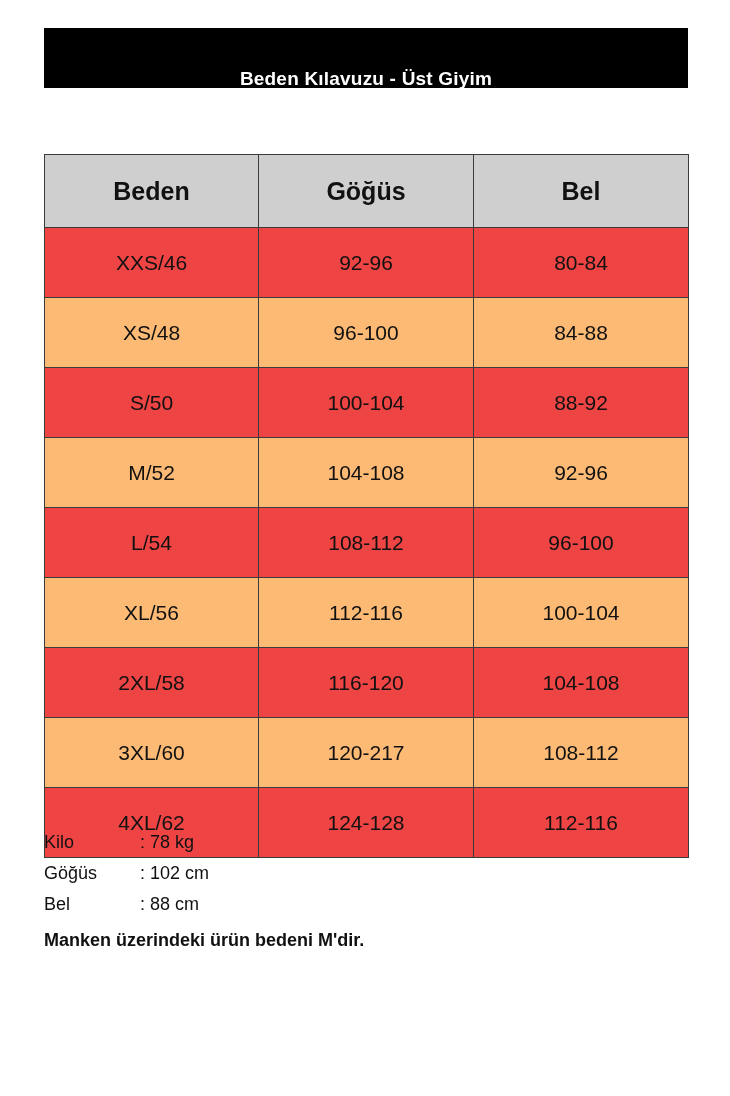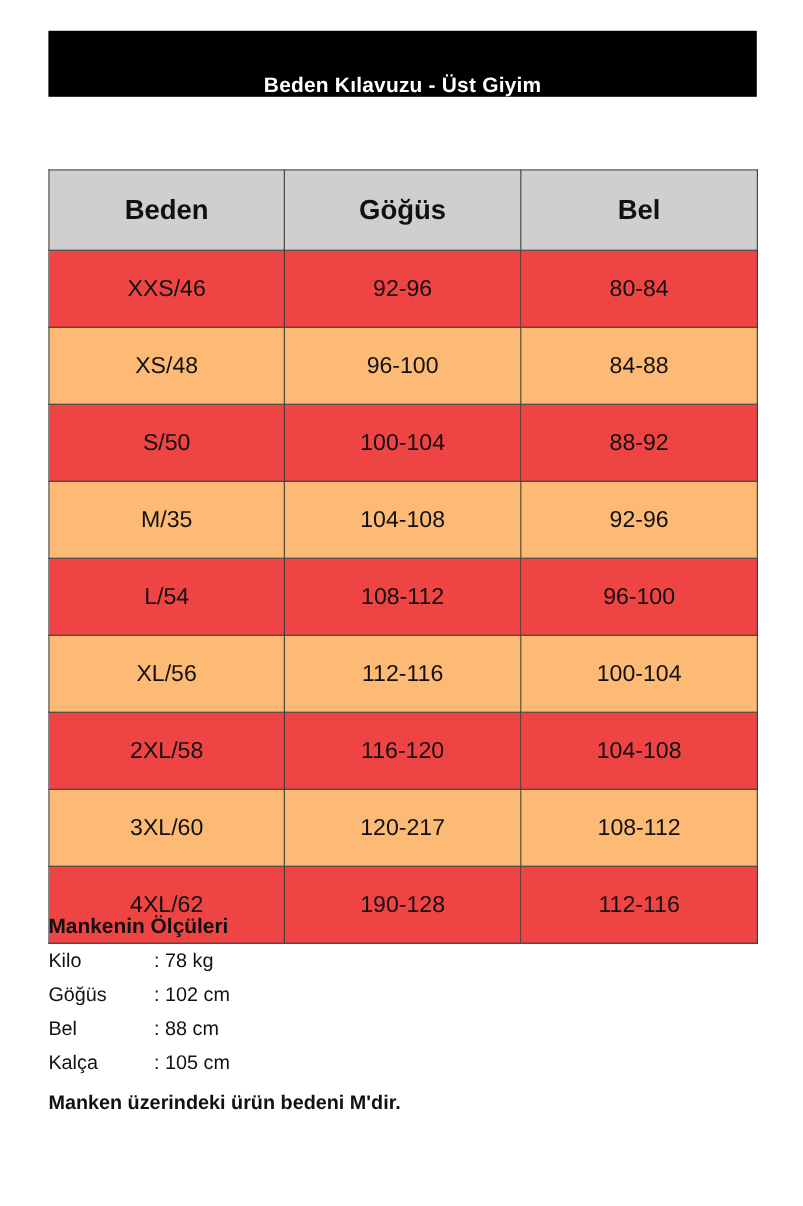--- a/index.html
+++ b/index.html
@@ -148,21 +148,21 @@
           <td>XS/48</td>
           <td>96-100</td>
           <td>84-88</td>
         </tr>
         <tr class="">
           <td>S/50</td>
           <td>100-104</td>
           <td>88-92</td>
         </tr>
         <tr class="shaded">
-          <td>M/35</td>
+          <td>M/52</td>
           <td>104-108</td>
           <td>92-96</td>
         </tr>
         <tr class="">
           <td>L/54</td>
           <td>108-112</td>
           <td>96-100</td>
         </tr>
         <tr class="shaded">
           <td>XL/56</td>
@@ -174,42 +174,37 @@
           <td>116-120</td>
           <td>104-108</td>
         </tr>
         <tr class="shaded">
           <td>3XL/60</td>
           <td>120-217</td>
           <td>108-112</td>
         </tr>
         <tr class="">
           <td>4XL/62</td>
-          <td>190-128</td>
+          <td>124-128</td>
           <td>112-116</td>
         </tr>
       </tbody>
   </table>
 
   <div class="model-block">
-    <div class="model-title">Mankenin Ölçüleri</div>
     <div class="model-rows" id="model-rows">
         <div class="model-row">
           <span class="model-label">Kilo</span>
           <span class="model-value">: 78 kg</span>
         </div>
         <div class="model-row">
           <span class="model-label">Göğüs</span>
           <span class="model-value">: 102 cm</span>
         </div>
         <div class="model-row">
           <span class="model-label">Bel</span>
           <span class="model-value">: 88 cm</span>
         </div>
-        <div class="model-row">
-          <span class="model-label">Kalça</span>
-          <span class="model-value">: 105 cm</span>
-        </div>
       </div>
     <div class="model-note">Manken üzerindeki ürün bedeni  M'dir.</div>
   </div>
 
 </div>
 
 </body></html>

